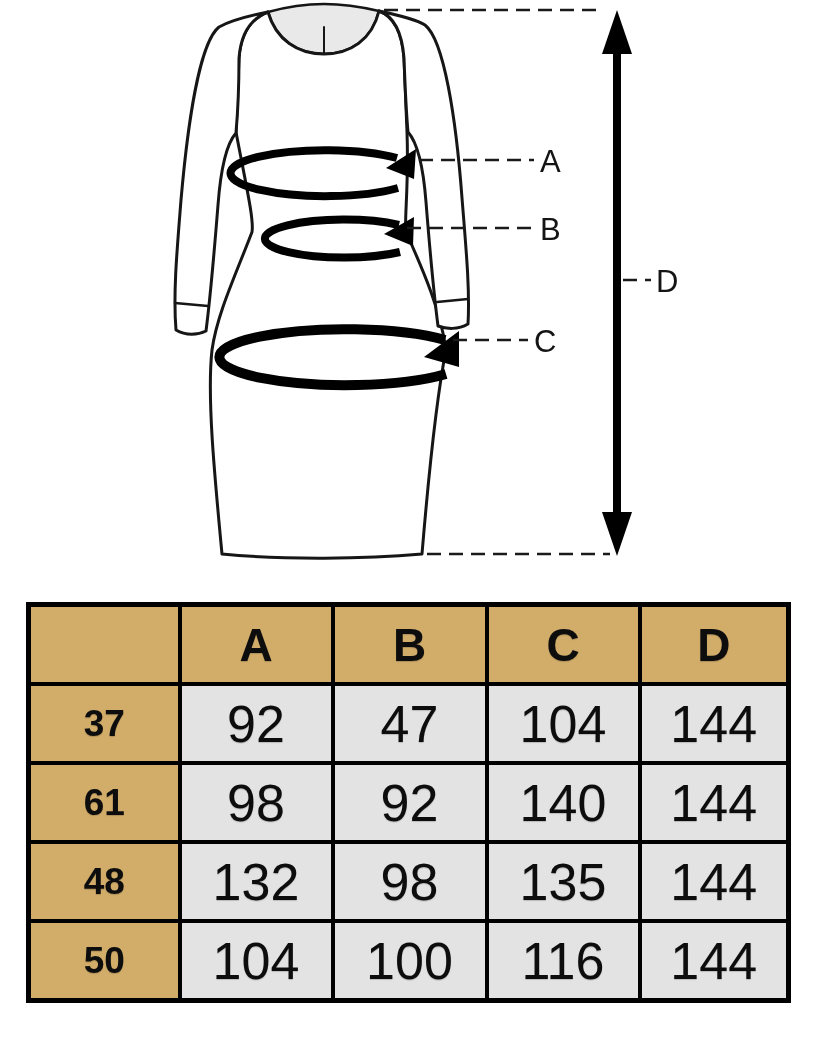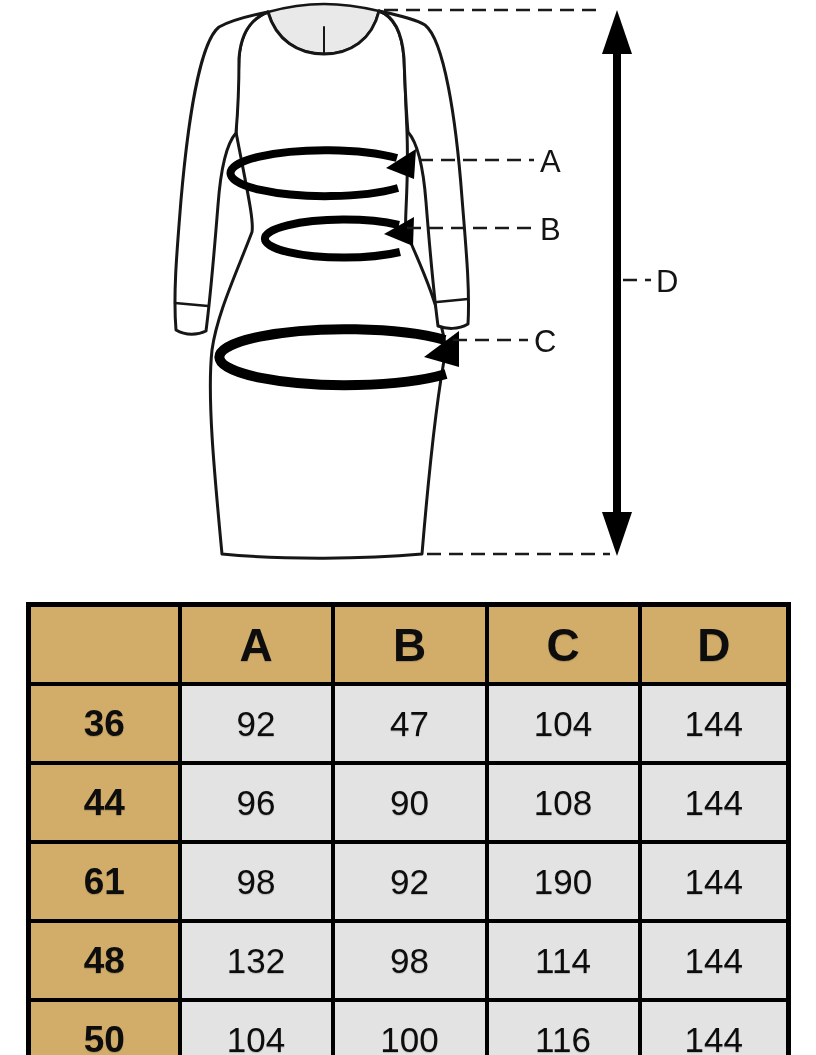--- a/index.html
+++ b/index.html
@@ -27,21 +27,21 @@
   .size-table thead th{
     background:var(--header-bg,#d2ad6a);
     font-size:46px;font-weight:bold;
   }
   .size-table tbody th{
     background:var(--header-bg,#d2ad6a);
     font-size:37px;font-weight:bold;
   }
   .size-table tbody td{
     background:var(--cell-bg,#e3e3e3);
-    font-size:35px;font-weight:normal;
+    font-size:52px;font-weight:normal;
   }
 </style>
 </head>
 <body>
 
 <div class="canvas">
 
   <div class="diagram">
     <svg viewBox="0 0 816 585" width="816" height="585">
 
@@ -100,45 +100,38 @@
       <tr>
         <th></th>
         <th>A</th>
         <th>B</th>
         <th>C</th>
         <th>D</th>
       </tr>
     </thead>
     <tbody>
       <tr>
-        <th>36</th>
+        <th>37</th>
         <td>92</td>
         <td>47</td>
         <td>104</td>
         <td>144</td>
       </tr>
       <tr>
-        <th>44</th>
-        <td>96</td>
-        <td>90</td>
-        <td>108</td>
-        <td>144</td>
-      </tr>
-      <tr>
         <th>61</th>
         <td>98</td>
         <td>92</td>
-        <td>190</td>
+        <td>140</td>
         <td>144</td>
       </tr>
       <tr>
         <th>48</th>
         <td>132</td>
         <td>98</td>
-        <td>114</td>
+        <td>135</td>
         <td>144</td>
       </tr>
       <tr>
         <th>50</th>
         <td>104</td>
         <td>100</td>
         <td>116</td>
         <td>144</td>
       </tr>
     </tbody>

